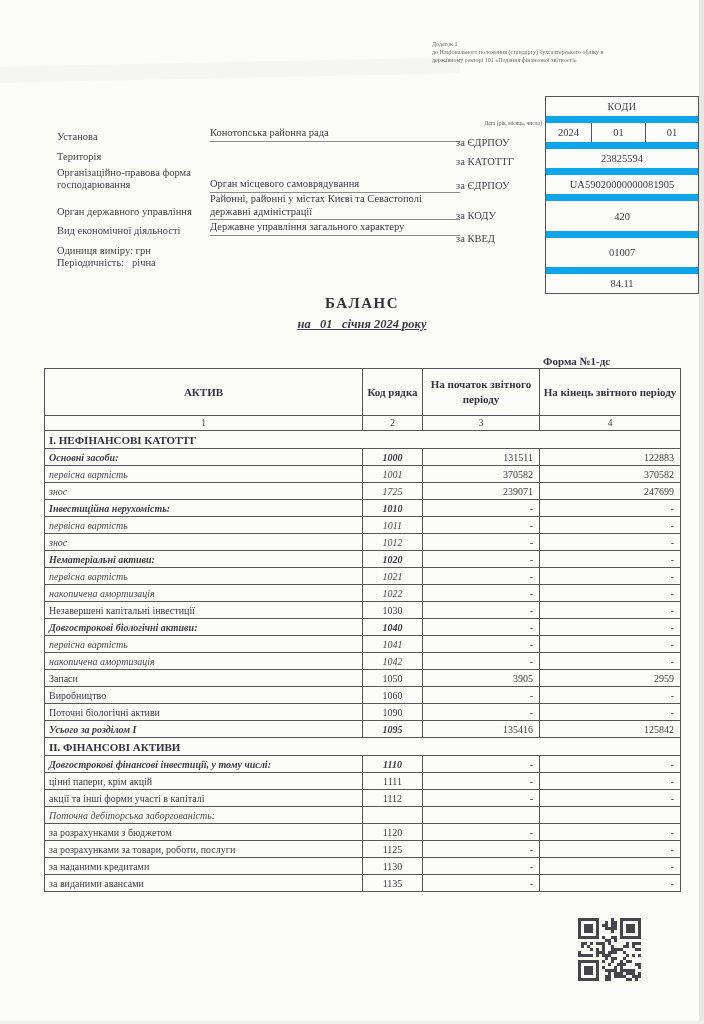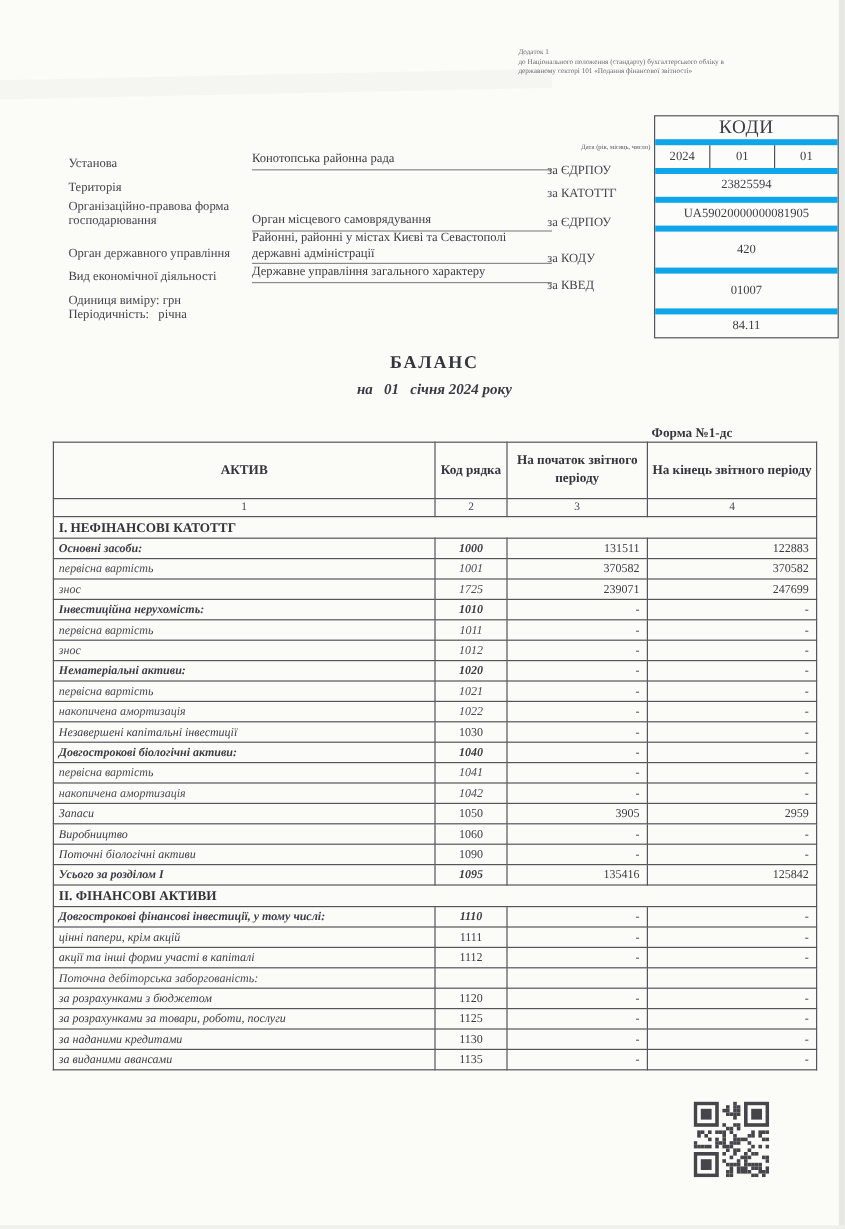--- a/index.html
+++ b/index.html
@@ -14,44 +14,44 @@
   .edge-bottom{left:0;bottom:0;width:100%;height:3px;background:#efefeb;}
   .streak{left:0;top:62px;width:460px;height:16px;background:#f2f2ee;opacity:.6;transform:rotate(-1.2deg);}
 
   .appendix{position:absolute;left:432px;top:40px;width:262px;font-size:6px;line-height:1.35;color:#6b6b72;}
 
   .lbl{position:absolute;font-size:10.5px;line-height:1.15;color:#44444e;}
   .val{position:absolute;left:210px;width:250px;font-size:10.5px;line-height:1.2;border-bottom:1px solid #8a8a90;color:#3c3c46;padding-bottom:1px;}
   .code-lbl{position:absolute;left:456px;width:88px;font-size:10.5px;color:#44444e;}
 
   .codes{position:absolute;left:545px;top:96px;width:152px;border:1.2px solid #55555c;background:#fcfcfa;}
-  .codes-row{border-top:5px solid #0ea5e9;display:flex;align-items:center;justify-content:center;font-size:10.5px;color:#3c3c46;}
+  .codes-row{border-top:7px solid #0ea5e9;display:flex;align-items:center;justify-content:center;font-size:10.5px;color:#3c3c46;}
   .codes-row:first-child{border-top:none;}
-  .codes-title{height:19px;font-size:16px;letter-spacing:.5px;}
+  .codes-title{height:19px;font-size:10px;letter-spacing:.5px;}
   .codes-date{height:19px;padding:0;}
   .codes-date .dcell{height:100%;display:flex;align-items:center;justify-content:center;border-right:1px solid #55555c;}
   .codes-date .dcell:last-child{border-right:none;}
   .dcell.d0{width:45px;}.dcell.d1{width:53px;}.dcell.d2{flex:1;}
   .codes-val{height:19px;}
   .codes-val.tall1{height:30px;}
   .codes-val.tall2{height:29px;}
   .date-lbl{position:absolute;left:430px;top:120px;width:112px;text-align:right;font-size:5.5px;color:#5b5b62;}
 
   .unit-line{position:absolute;font-size:10.5px;color:#44444e;white-space:pre;}
 
   .doc-title{position:absolute;top:295px;left:44px;width:636px;text-align:center;font-weight:bold;font-size:15px;letter-spacing:1.5px;color:#35353f;}
-  .doc-subtitle{position:absolute;top:317px;left:44px;width:636px;text-align:center;font-weight:bold;font-style:italic;font-size:12.5px;white-space:pre;color:#3a3a44;}
+  .doc-subtitle{position:absolute;top:317px;left:44px;width:636px;text-align:center;font-weight:bold;font-style:italic;font-size:12.5px;white-space:pre;color:#3a3a44;text-decoration:underline;}
   .form-label{position:absolute;top:355px;left:543px;font-weight:bold;font-size:11px;color:#35353f;}
 
   table.balance{position:absolute;left:44px;top:368px;width:636px;border-collapse:collapse;table-layout:fixed;border:1.6px solid #4d4d55;}
   table.balance th,table.balance td{border:1px solid #55555c;overflow:hidden;}
   thead th{font-weight:bold;font-size:11px;text-align:center;vertical-align:middle;padding:2px 3px;height:42px;line-height:1.35;color:#35353f;}
   tr.nums td{height:14px;font-size:9.5px;text-align:center;padding:0;color:#44444e;}
   tbody td{height:16px;font-size:10px;padding:0 4px;color:#3c3c46;vertical-align:middle;}
-  td.c-label{text-align:left;font-style:italic;}
+  td.c-label{text-align:left;}
   td.c-code{text-align:center;padding:0;}
   td.c-num{text-align:right;padding-right:6px;}
   tr.section-row td{font-weight:bold;font-size:11px;height:17px;color:#33333d;}
   tr.row-bold td.c-label,tr.row-bold td.c-code{font-weight:bold;font-style:italic;}
   tr.row-italic td.c-label,tr.row-italic td.c-code{font-style:italic;color:#4a4a54;}
 
   .qr{position:absolute;left:578px;top:918px;width:63px;height:63px;}
 </style>
 </head>
 <body>

